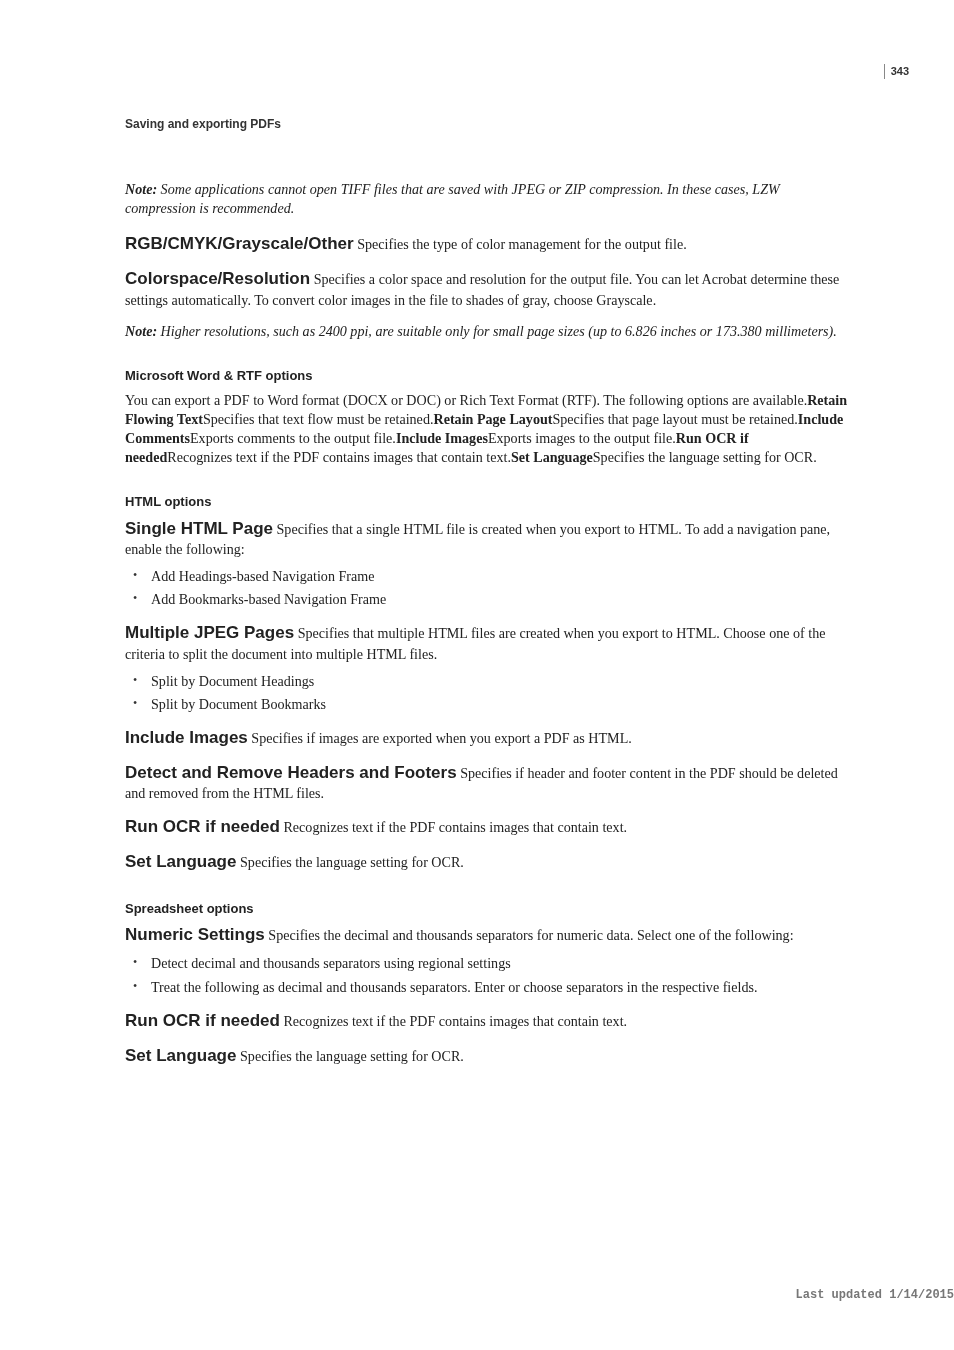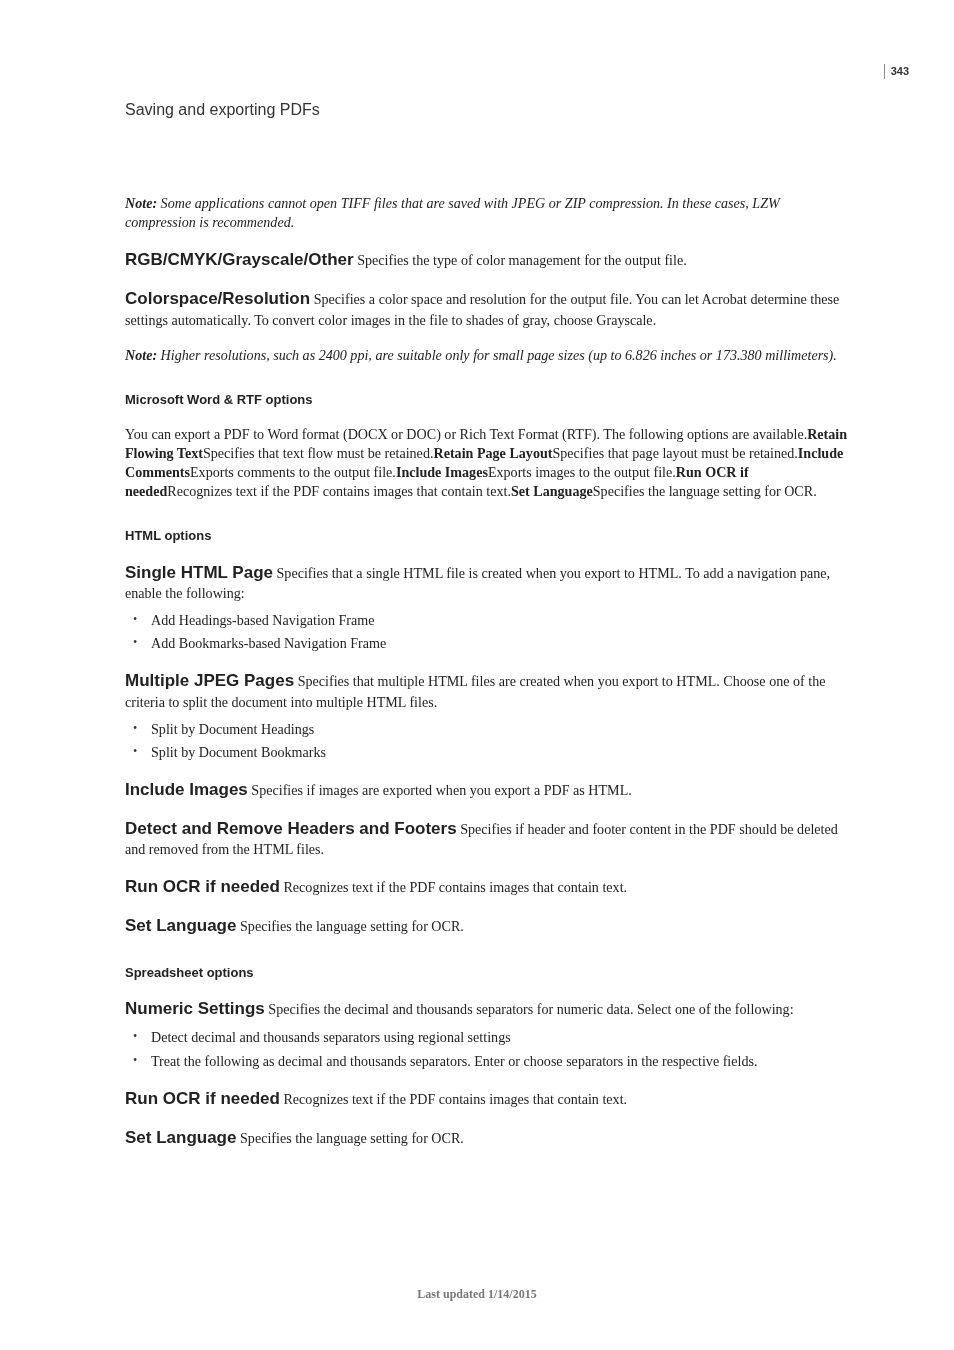--- a/index.html
+++ b/index.html
@@ -25,33 +25,33 @@
     padding: 2px 0 2px 6px;
     border-left: 1.5px solid #888;
     font-family: "Myriad Pro", "Helvetica Neue", Arial, sans-serif;
     font-weight: 700;
     font-size: 11px;
     color: #333;
     line-height: 1;
   }
   .running-header {
     position: absolute;
-    top: 101px;
+    top: 117px;
     left: 125px;
     font-family: "Myriad Pro", "Helvetica Neue", Arial, sans-serif;
-    font-weight: 400;
-    font-size: 16px;
+    font-weight: 700;
+    font-size: 12px;
     color: #333;
   }
   .content {
     padding-top: 58px;
     font-size: 14.1px;
     line-height: 1.36;
   }
-  p { margin: 16px 0 12px 0; }
+  p { margin: 2px 0 12px 0; }
   .note { font-style: italic; margin-bottom: 14px; }
   .note-label { font-weight: 700; font-style: italic; }
   .term {
     font-family: "Myriad Pro", "Helvetica Neue", Arial, sans-serif;
     font-weight: 700;
     font-size: 17px;
   }
   h2 {
     font-family: "Myriad Pro", "Helvetica Neue", Arial, sans-serif;
     font-weight: 700;
@@ -77,22 +77,22 @@
     left: -14px;
     top: 0;
     font-size: 12px;
     color: #333;
   }
   .footer {
     position: absolute;
     bottom: 48px;
     left: 0;
     width: 954px;
-    text-align: center;
-    font-family: Liberation Serif, serif;
+    text-align: right;
+    font-family: Liberation Mono, monospace;
     font-weight: 700;
     font-size: 12px;
     color: #777;
   }
   .tight { margin-bottom: 8px; }
 </style>
 </head>
 <body>
 
 <div class="page">

